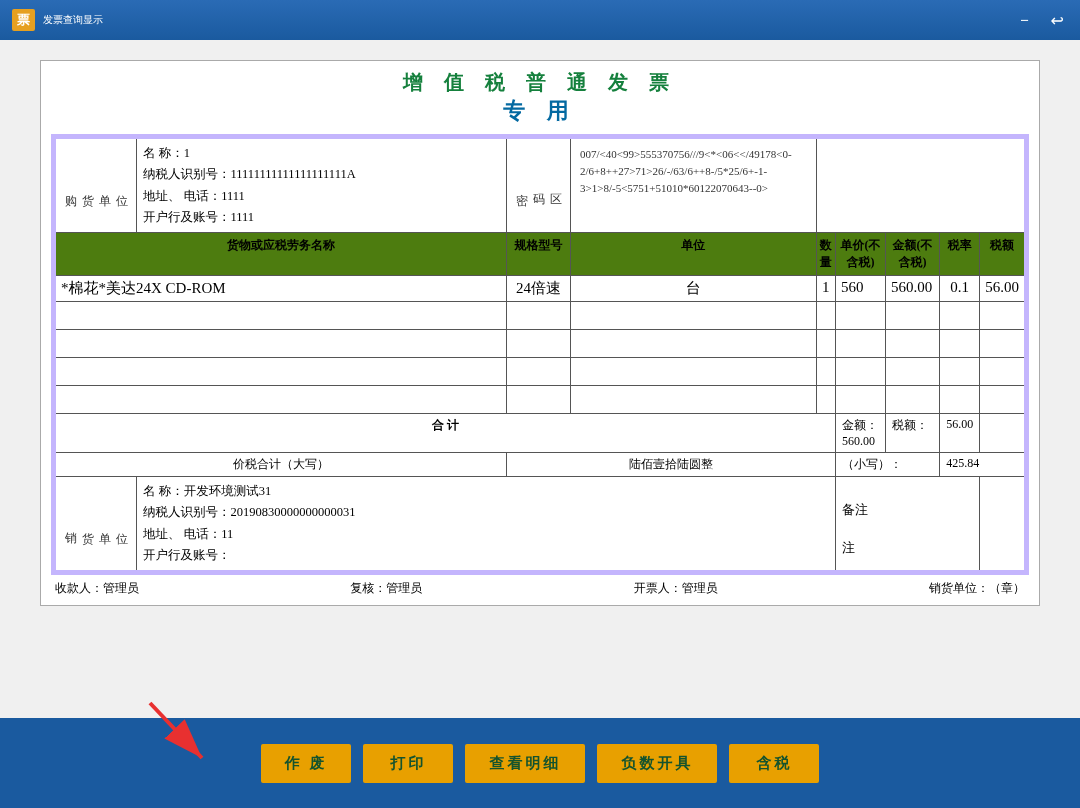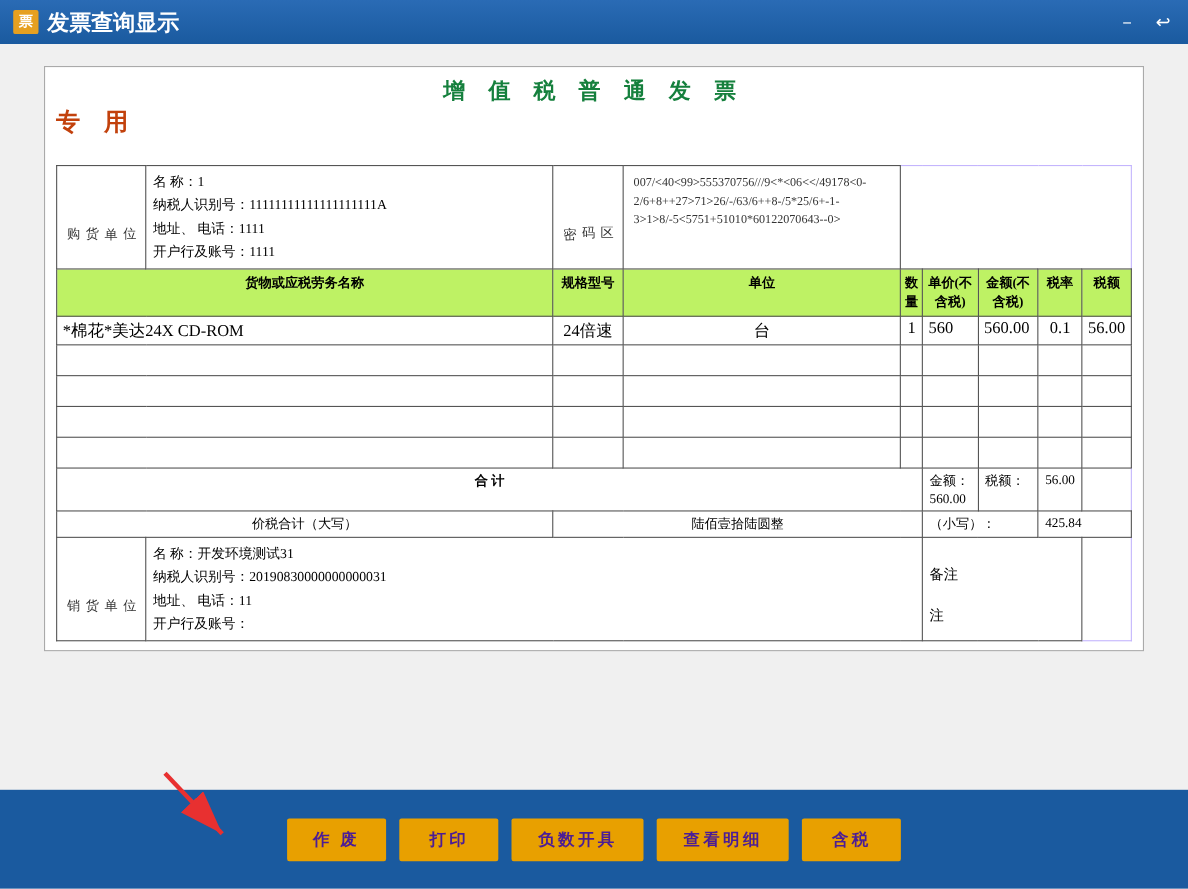--- a/index.html
+++ b/index.html
@@ -24,23 +24,22 @@
     .title-bar-icon {
       background: #e6a020;
       color: white;
       font-weight: bold;
       font-size: 13px;
       padding: 2px 5px;
       margin-right: 8px;
       border-radius: 2px;
     }
     .title-bar-text {
-      font-size: 20px;
+      font-size: 10px;
       flex: 1;
-      font-weight: bold;
     }
     .title-bar-controls {
       display: flex;
       gap: 10px;
     }
     .title-bar-btn {
       color: white;
       font-size: 16px;
       cursor: pointer;
       background: none;
@@ -58,43 +57,44 @@
     }
     .invoice-title-main {
       color: #15803d;
       font-size: 20px;
       font-weight: bold;
       letter-spacing: 8px;
       text-align: center;
       margin-bottom: 0;
     }
     .invoice-title-sub {
-      color: #c2410c;
+      color: #0369a1;
       font-size: 22px;
       font-weight: bold;
       letter-spacing: 8px;
-      margin-bottom: 24px;
+      text-align: center;
+      margin-bottom: 8px;
     }
     .invoice-meta {
       display: flex;
       width: 100%;
       justify-content: space-between;
       font-size: 13px;
       margin-bottom: 4px;
     }
     .invoice-meta span {
       color: #333;
     }
     .invoice-meta .label {
       color: #e8a000;
       font-weight: bold;
     }
     .invoice-body {
       width: 100%;
-      border: 1px solid #c4b5fd;
+      border: 5px solid #c4b5fd;
       border-collapse: collapse;
       font-size: 12.5px;
       flex-shrink: 0;
     }
     .invoice-body td, .invoice-body th {
       border: 1px solid #555;
       padding: 3px 5px;
       vertical-align: top;
     }
     .buyer-seller-row td {
@@ -122,21 +122,21 @@
     }
     .code-label {
       text-align: center;
       font-size: 12px;
       color: #333;
     }
     
     .items-header th {
       text-align: center;
       font-size: 12px;
-      background: #bef264;
+      background: #4d7c0f;
       padding: 4px 2px;
     }
     .items-row td {
       font-size: 15px;
       padding: 3px 5px;
     }
     .total-row td {
       font-size: 12px;
       padding: 3px 6px;
     }
@@ -159,21 +159,21 @@
       position: relative;
     }
     .arrow-container {
       position: absolute;
       left: 140px;
       top: -20px;
       pointer-events: none;
     }
     .footer-btn {
       background: #e8a000;
-      color: #4c1d95;
+      color: #14532d;
       border: none;
       font-size: 15px;
       font-family: SimSun, "宋体", serif;
       font-weight: bold;
       letter-spacing: 3px;
       padding: 10px 24px;
       cursor: pointer;
       border-radius: 2px;
       min-width: 90px;
     }
@@ -322,34 +322,40 @@
           </div>
         </td>
         <td colspan="3" style="vertical-align:middle; font-size:13px;">
           <div style="margin-top:10px;">备注</div>
           <div style="margin-top:20px;">注</div>
         </td>
       </tr>
     </tbody>
       </table>
 
+    <div class="sign-row">
+      <span>收款人：管理员</span>
+      <span>复核：管理员</span>
+      <span>开票人：管理员</span>
+      <span>销货单位：（章）</span>
+    </div>
   </div>
 </div>
 
 <div class="footer-bar">
 
   <div class="arrow-container">
     <svg width="80" height="70" viewBox="0 0 80 70">
       <defs>
         <marker id="arrowhead" markerWidth="10" markerHeight="7" refX="10" refY="3.5" orient="auto">
           <polygon points="0 0, 10 3.5, 0 7" fill="#e83030"></polygon>
         </marker>
       </defs>
       <line x1="10" y1="5" x2="62" y2="60" stroke="#e83030" stroke-width="4" marker-end="url(#arrowhead)"></line>
     </svg>
   </div>
 
   <button class="footer-btn">作  废</button>
   <button class="footer-btn">打印</button>
+  <button class="footer-btn">查看明细</button>
   <button class="footer-btn">负数开具</button>
-  <button class="footer-btn">查看明细</button>
   <button class="footer-btn">含税</button>
 </div>
 
 </body></html>

